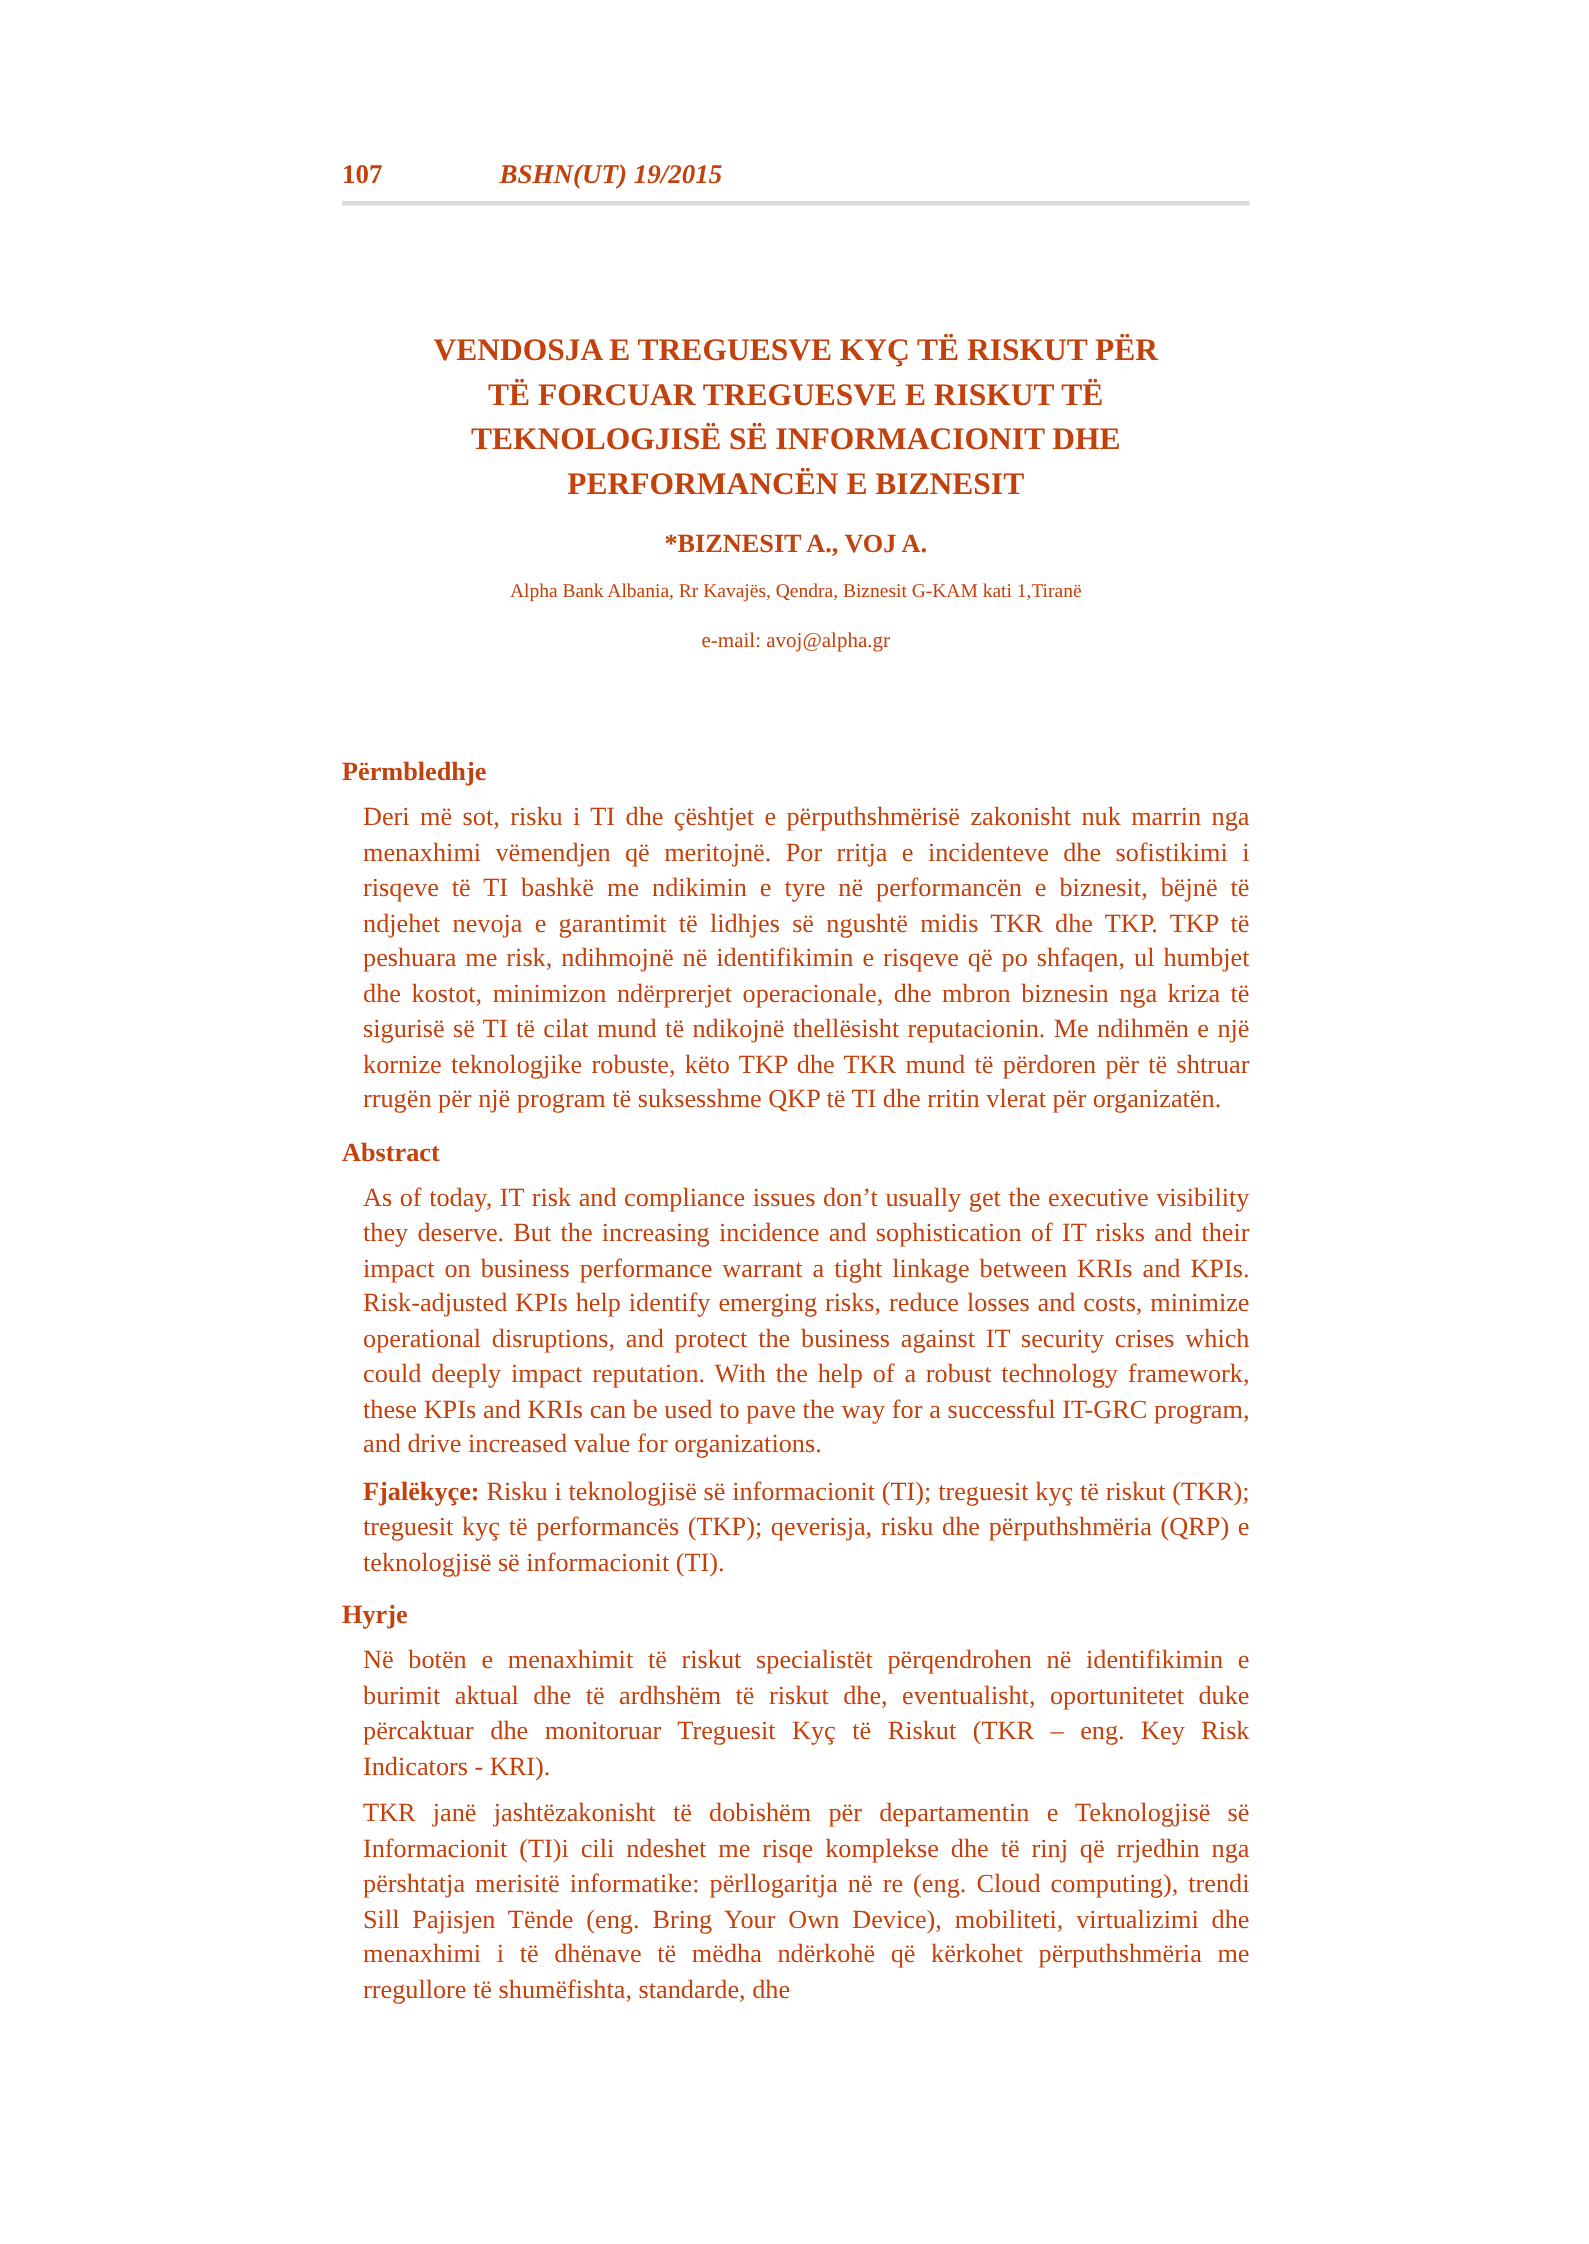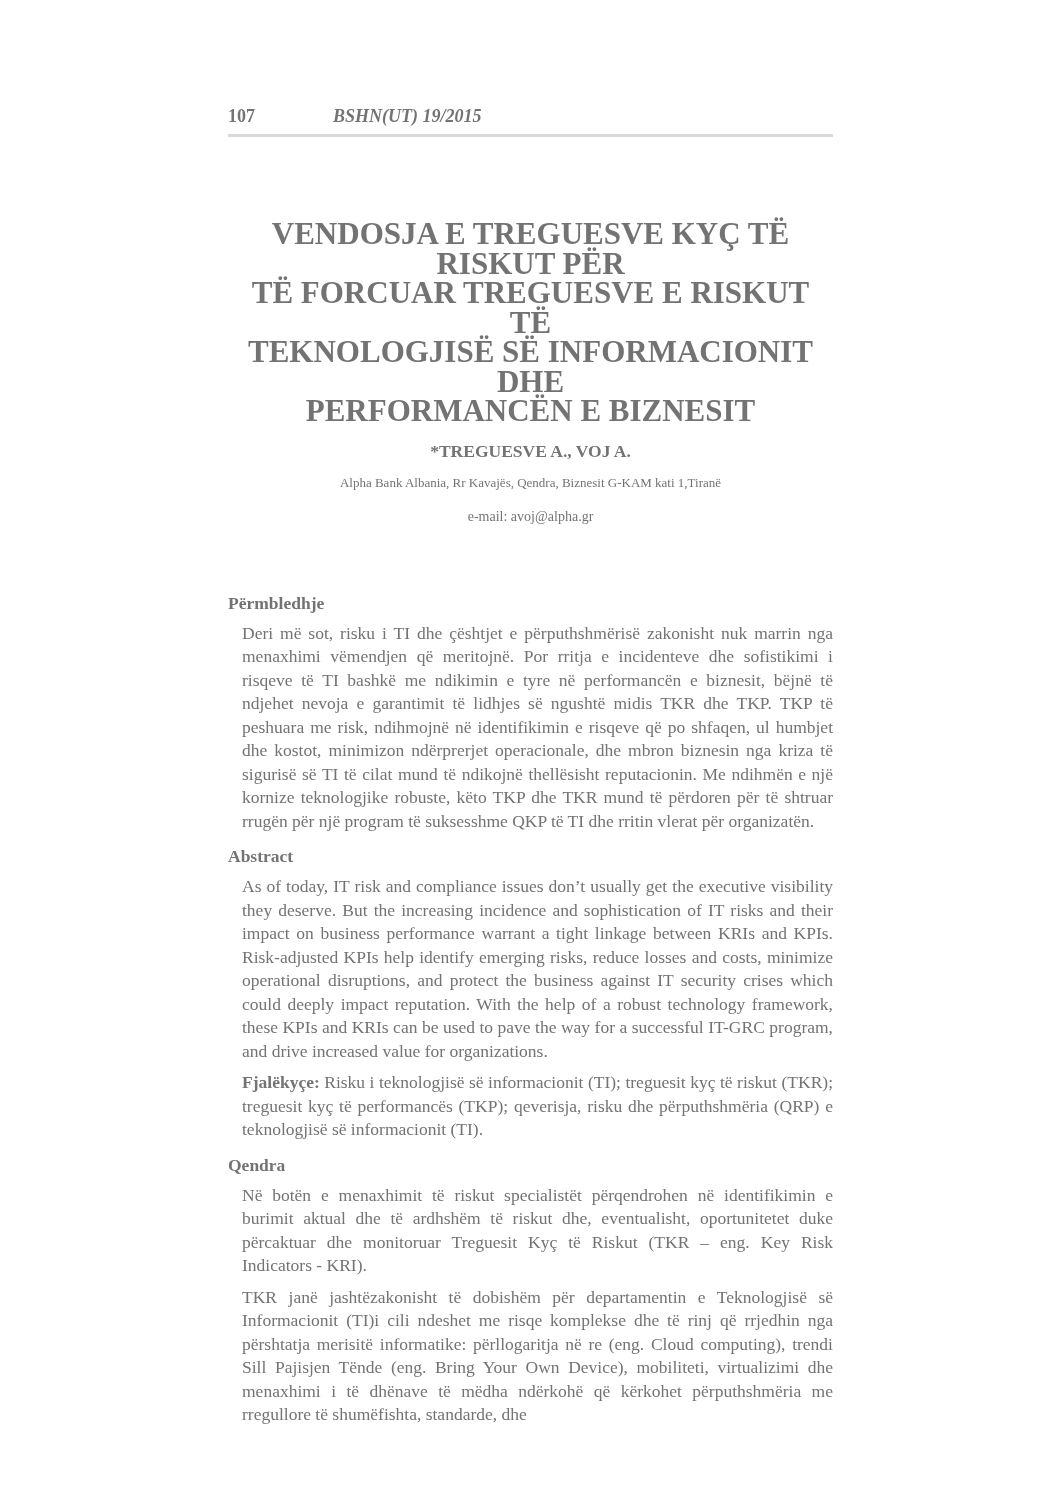--- a/index.html
+++ b/index.html
@@ -5,21 +5,21 @@
   html, body {
     margin: 0;
     padding: 0;
     background: #ffffff;
   }
   .page {
     position: relative;
     width: 959px;
     height: 1496px;
     background: #ffffff;
-    color: #737373;
+    color: #c2410c;
     font-family: "Liberation Serif", "DejaVu Serif", serif;
     overflow: hidden;
   }
   .content {
     position: absolute;
     left: 228px;
     top: 106px;
     width: 605px;
   }
   .running-head {
@@ -34,21 +34,21 @@
     margin-left: 78px;
   }
   .rule {
     height: 0;
     border-top: 3px solid #d9d9d9;
     margin-top: 7px;
   }
   .title {
     margin: 82px 0 0 0;
     text-align: center;
-    font-size: 31px;
+    font-size: 21px;
     font-weight: bold;
     line-height: 29.5px;
   }
   .title .tline { display: block; }
   .authors {
     margin-top: 14px;
     text-align: center;
     font-weight: bold;
     font-size: 17.5px;
     line-height: 22px;
@@ -94,30 +94,30 @@
     </div>
     <div class="rule"></div>
 
     <h1 class="title">
       <span class="tline">VENDOSJA E TREGUESVE KYÇ TË RISKUT PËR</span>
       <span class="tline">TË FORCUAR TREGUESVE E RISKUT TË</span>
       <span class="tline">TEKNOLOGJISË SË INFORMACIONIT DHE</span>
       <span class="tline">PERFORMANCËN E BIZNESIT</span>
     </h1>
 
-    <div class="authors">*TREGUESVE A., VOJ A.</div>
+    <div class="authors">*BIZNESIT A., VOJ A.</div>
     <div class="affiliation">Alpha Bank Albania, Rr Kavajës, Qendra, Biznesit G-KAM kati 1,Tiranë</div>
     <div class="email">e-mail: avoj@alpha.gr</div>
 
     <h2 class="sec first">Përmbledhje</h2>
     <p class="body">Deri më sot, risku i TI dhe çështjet e përputhshmërisë zakonisht nuk marrin nga menaxhimi vëmendjen që meritojnë. Por rritja e incidenteve dhe sofistikimi i risqeve të TI bashkë me ndikimin e tyre në performancën e biznesit, bëjnë të ndjehet nevoja e garantimit të lidhjes së ngushtë midis TKR dhe TKP. TKP të peshuara me risk, ndihmojnë në identifikimin e risqeve që po shfaqen, ul humbjet dhe kostot, minimizon ndërprerjet operacionale, dhe mbron biznesin nga kriza të sigurisë së TI të cilat mund të ndikojnë thellësisht reputacionin. Me ndihmën e një kornize teknologjike robuste, këto TKP dhe TKR mund të përdoren për të shtruar rrugën për një program të suksesshme QKP të TI dhe rritin vlerat për organizatën.</p>
 
     <h2 class="sec">Abstract</h2>
     <p class="body">As of today, IT risk and compliance issues don’t usually get the executive visibility they deserve. But the increasing incidence and sophistication of IT risks and their impact on business performance warrant a tight linkage between KRIs and KPIs. Risk-adjusted KPIs help identify emerging risks, reduce losses and costs, minimize operational disruptions, and protect the business against IT security crises which could deeply impact reputation. With the help of a robust technology framework, these KPIs and KRIs can be used to pave the way for a successful IT-GRC program, and drive increased value for organizations.</p>
 
     <p class="body keywords"><span class="kw-label">Fjalëkyçe:</span><span> Risku i teknologjisë së informacionit (TI); treguesit kyç të riskut (TKR); treguesit kyç të performancës (TKP); qeverisja, risku dhe përputhshmëria (QRP) e teknologjisë së informacionit (TI).</span></p>
 
-    <h2 class="sec">Qendra</h2>
+    <h2 class="sec">Hyrje</h2>
     <p class="body">Në botën e menaxhimit të riskut specialistët përqendrohen në identifikimin e burimit aktual dhe të ardhshëm të riskut dhe, eventualisht, oportunitetet duke përcaktuar dhe monitoruar Treguesit Kyç të Riskut (TKR – eng. Key Risk Indicators - KRI).</p>
     <p class="body">TKR janë jashtëzakonisht të dobishëm për departamentin e Teknologjisë së Informacionit (TI)i cili ndeshet me risqe komplekse dhe të rinj që rrjedhin nga përshtatja merisitë informatike: përllogaritja në re (eng. Cloud computing), trendi Sill Pajisjen Tënde (eng. Bring Your Own Device), mobiliteti, virtualizimi dhe menaxhimi i të dhënave të mëdha ndërkohë që kërkohet përputhshmëria me rregullore të shumëfishta, standarde, dhe</p>
 
   </div>
 </div>
 
 </body></html>

